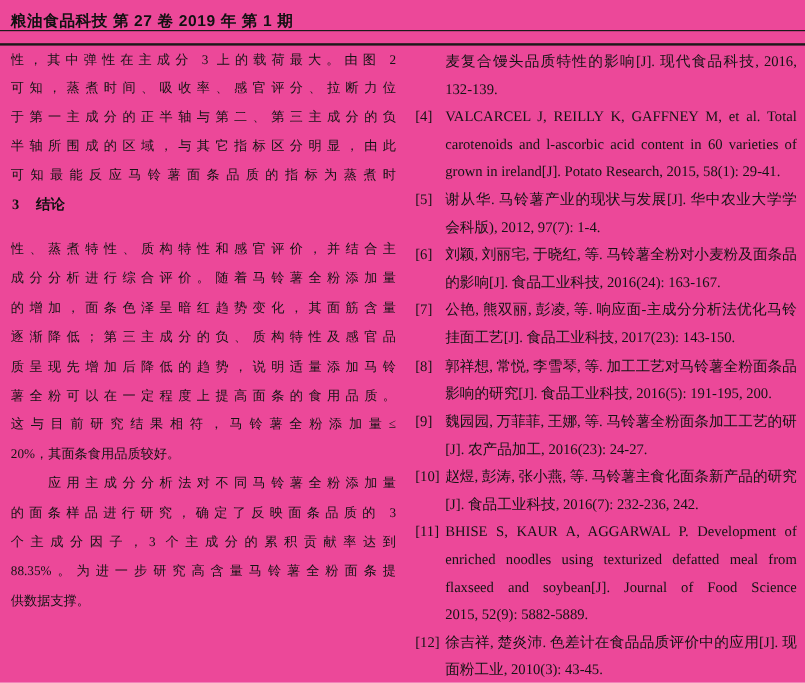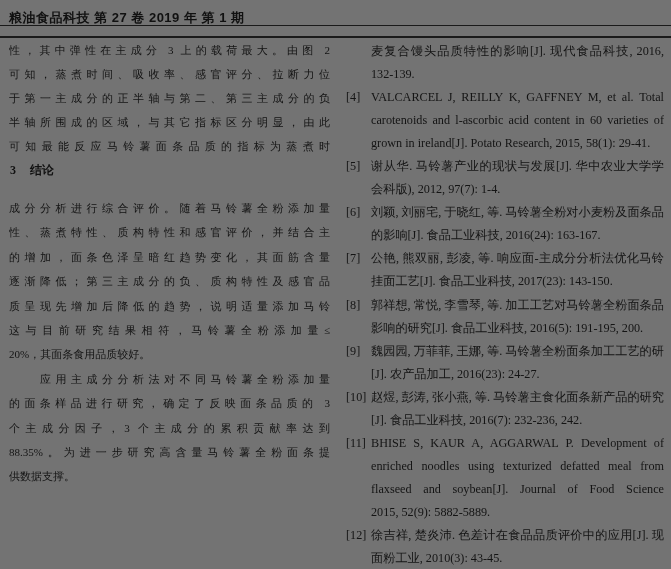--- a/index.html
+++ b/index.html
@@ -1,21 +1,21 @@
 <!DOCTYPE html>
 <html><head>
 <meta charset="utf-8">
 <style>
   html,body { margin:0; padding:0; }
   body {
     width:671px; height:569px; background:#ffffff; position:relative;
     font-family:"Liberation Serif","DejaVu Serif",serif; color:#141414;
     overflow:hidden;
   }
-  .page { position:absolute; inset:0; background:#737373; }
+  .page { position:absolute; inset:0; background:#ec4899; }
 
   
   .header-left {
     position:absolute; left:9px; top:9px;
     font-family:"Liberation Sans","DejaVu Sans",sans-serif;
     font-weight:bold; font-size:13px; letter-spacing:0.5px; color:#111;
   }
   .header-right {
     position:absolute; right:10px; top:4px;
     font-family:"Liberation Sans","DejaVu Sans",sans-serif;
@@ -71,25 +71,26 @@
         <div class="bline">可知，蒸煮时间、吸收率、感官评分、拉断力位</div>
         <div class="bline">于第一主成分的正半轴与第二、第三主成分的负</div>
         <div class="bline">半轴所围成的区域，与其它指标区分明显，由此</div>
         <div class="bline">可知最能反应马铃薯面条品质的指标为蒸煮时</div>
       </div>
     <div class="heading">
       <span class="h-num">3</span><span>结论</span>
     </div>
     <div id="paras-after">
         <div>
+          <div class="bline">性、蒸煮特性、质构特性和感官评价，并结合主</div>
           <div class="bline">成分分析进行综合评价。随着马铃薯全粉添加量</div>
-          <div class="bline">性、蒸煮特性、质构特性和感官评价，并结合主</div>
           <div class="bline">的增加，面条色泽呈暗红趋势变化，其面筋含量</div>
           <div class="bline">逐渐降低；第三主成分的负、质构特性及感官品</div>
           <div class="bline">质呈现先增加后降低的趋势，说明适量添加马铃</div>
+          <div class="bline">薯全粉可以在一定程度上提高面条的食用品质。</div>
           <div class="bline">这与目前研究结果相符，马铃薯全粉添加量≤</div>
           <div class="bline noj">20%，其面条食用品质较好。</div>
         </div>
         <div>
           <div class="bline">　　应用主成分分析法对不同马铃薯全粉添加量</div>
           <div class="bline">的面条样品进行研究，确定了反映面条品质的 3</div>
           <div class="bline">个主成分因子，3 个主成分的累积贡献率达到</div>
           <div class="bline">88.35%。为进一步研究高含量马铃薯全粉面条提</div>
           <div class="bline noj">供数据支撑。</div>
         </div>

